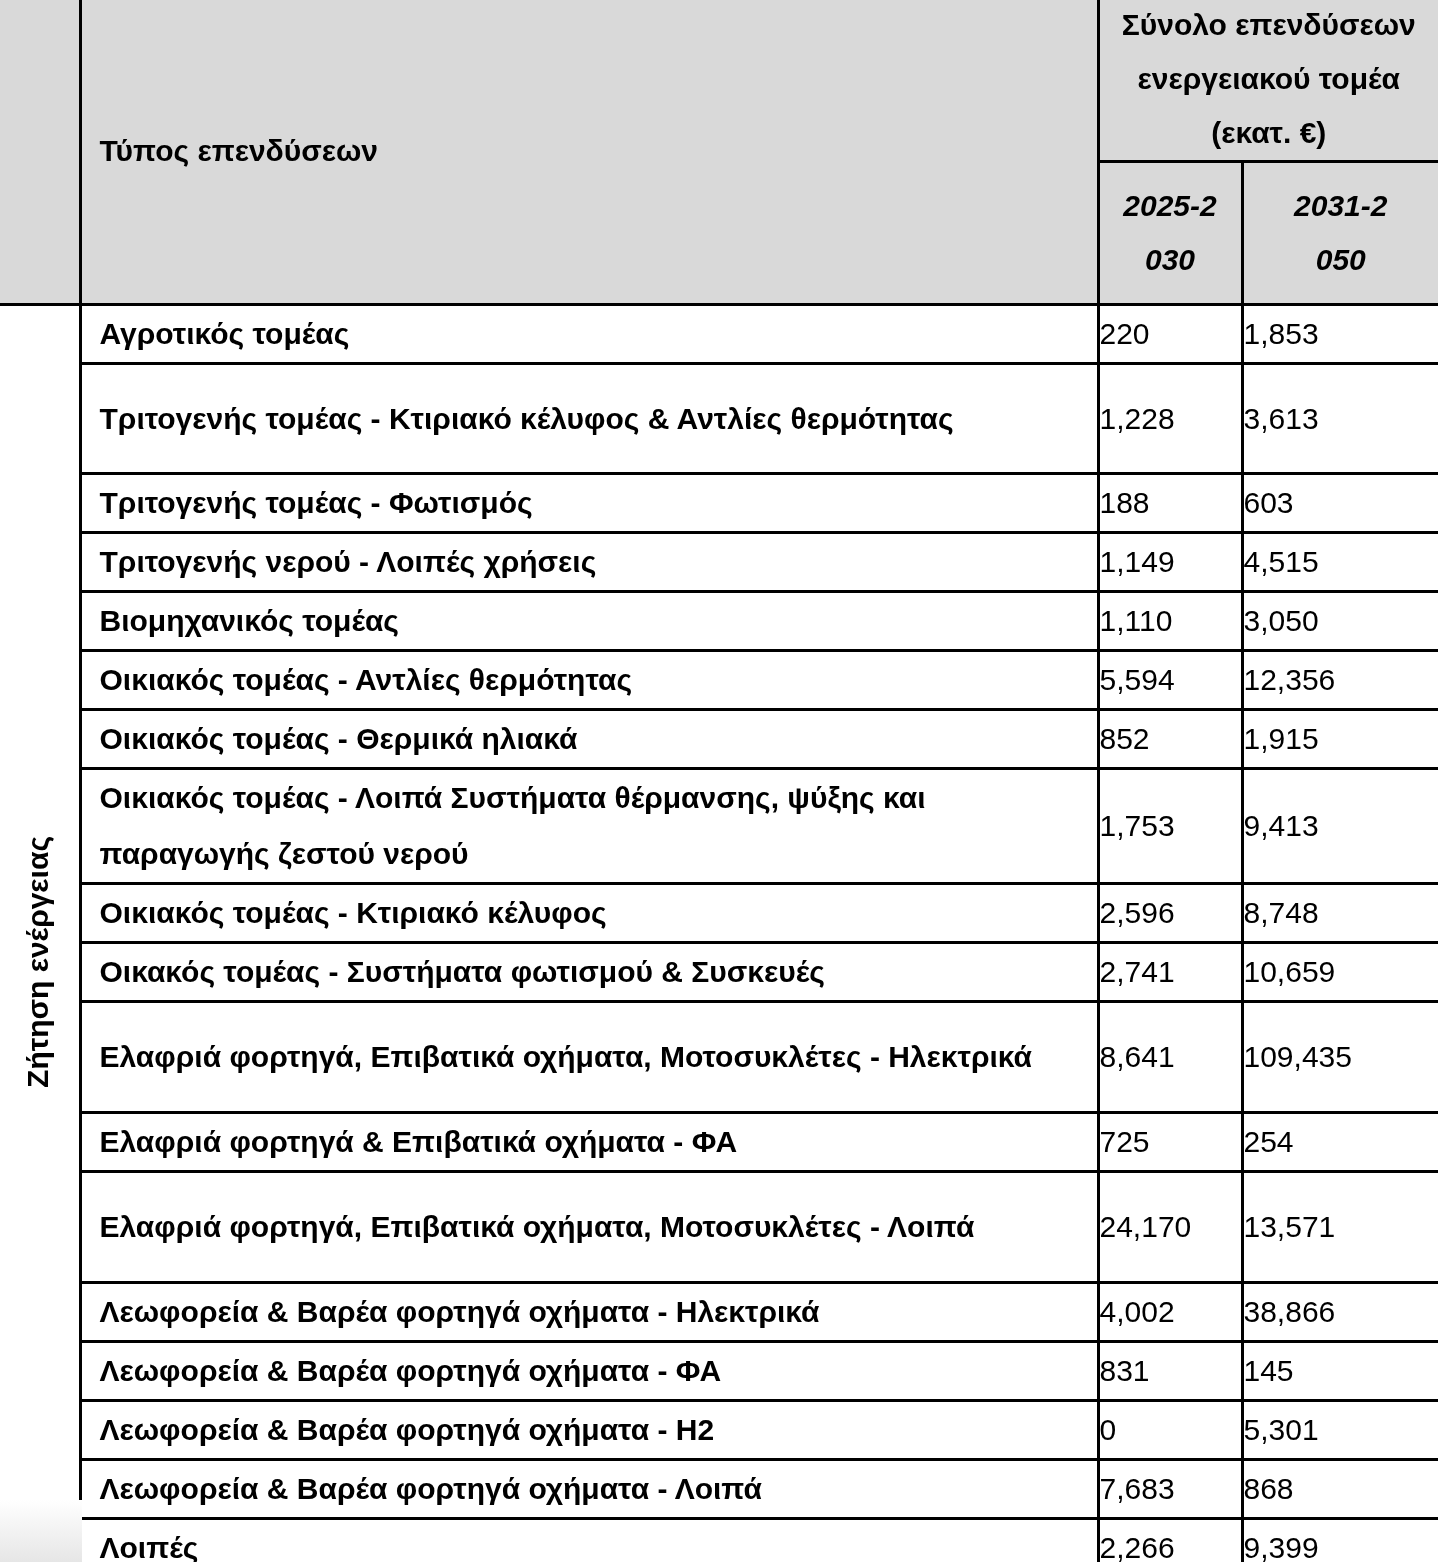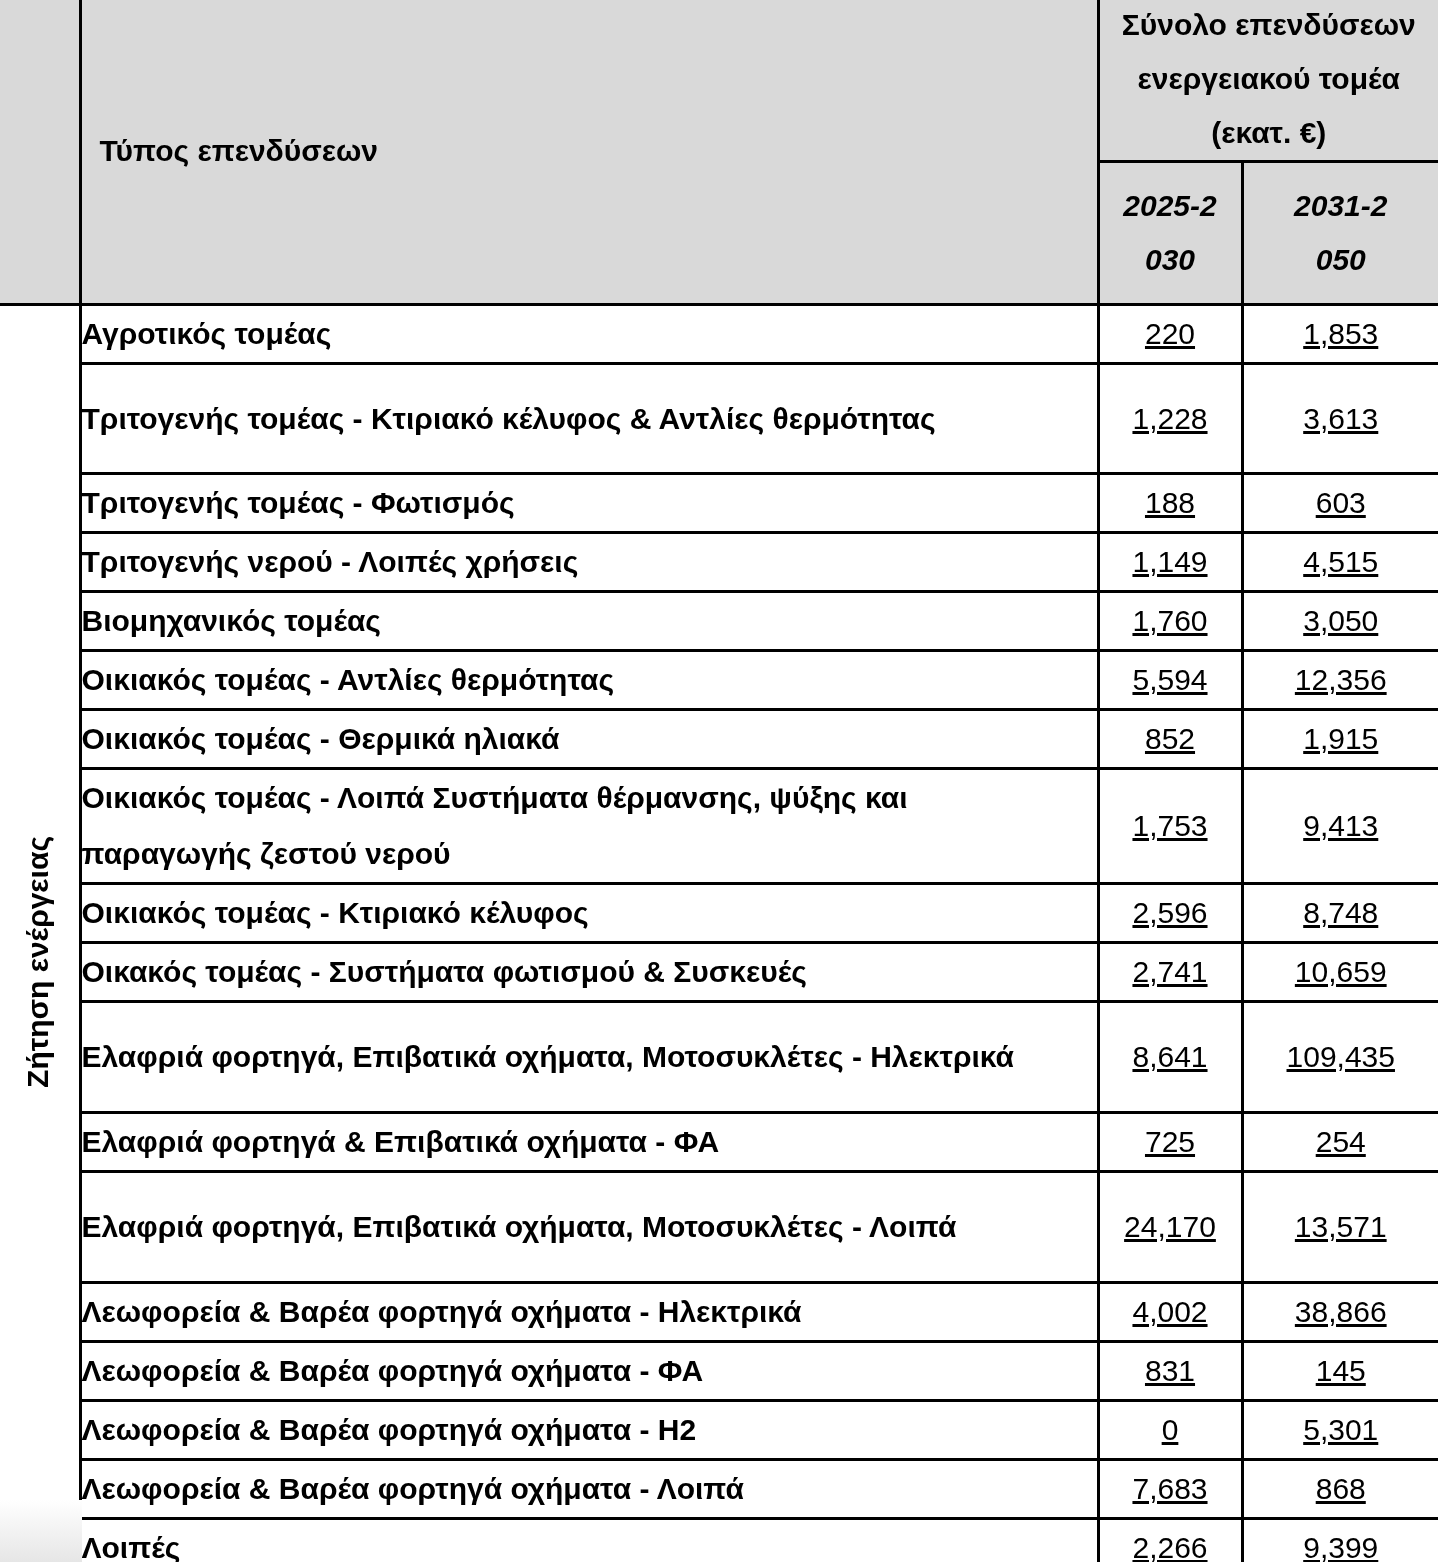--- a/index.html
+++ b/index.html
@@ -6,22 +6,22 @@
   body { width: 1440px; height: 1562px; overflow: hidden; position: relative;
          font-family: "Liberation Sans", "DejaVu Sans", sans-serif; color: #000; }
   table { border-collapse: collapse; position: absolute; left: -2px; top: -2px; table-layout: fixed; }
   td, th { border: 3px solid #000; padding: 0; font-size: 30px; line-height: 56px; }
   th { background: #d9d9d9; font-weight: bold; }
   .side-head { background: #d9d9d9; border-left: none; border-top: none; }
   .type-head { text-align: left; padding-left: 18px; width: 982px; border-top: none; }
   .group-head { text-align: center; width: 336px; line-height: 54px; border-top: none; border-right: none; }
   .period { text-align: center; line-height: 54px; font-style: italic; }
   .period.last { border-right: none; }
-  td.label { font-weight: bold; padding-right: 12px; text-align: left; }
-  td.num { text-align: center; width: 141px; text-decoration: underline; }
+  td.label { font-weight: bold; padding-left: 18px; padding-right: 12px; text-align: left; }
+  td.num { text-align: left; width: 141px; }
   td.num.last { width: 192px; border-right: none; }
   tr.shaded td.label, tr.shaded td.num { background: linear-gradient(#f7f7f7, #e4e4e4); }
   .vtext { writing-mode: vertical-rl; transform: rotate(180deg); font-weight: bold; font-size: 30px;
            white-space: nowrap; display: inline-block; line-height: 40px; }
   td.side-cell { text-align: center; vertical-align: middle; border-left: none; border-bottom: none; }
 </style>
 </head>
 <body>
 
 <table>
@@ -67,21 +67,21 @@
       <td class="num">188</td>
       <td class="num last">603</td>
     </tr>
     <tr style="height:56px">
       <td class="label">Τριτογενής νερού - Λοιπές χρήσεις</td>
       <td class="num">1,149</td>
       <td class="num last">4,515</td>
     </tr>
     <tr style="height:57px">
       <td class="label">Βιομηχανικός τομέας</td>
-      <td class="num">1,760</td>
+      <td class="num">1,110</td>
       <td class="num last">3,050</td>
     </tr>
     <tr style="height:56px">
       <td class="label">Οικιακός τομέας - Αντλίες θερμότητας</td>
       <td class="num">5,594</td>
       <td class="num last">12,356</td>
     </tr>
     <tr style="height:57px">
       <td class="label">Οικιακός τομέας - Θερμικά ηλιακά</td>
       <td class="num">852</td>

